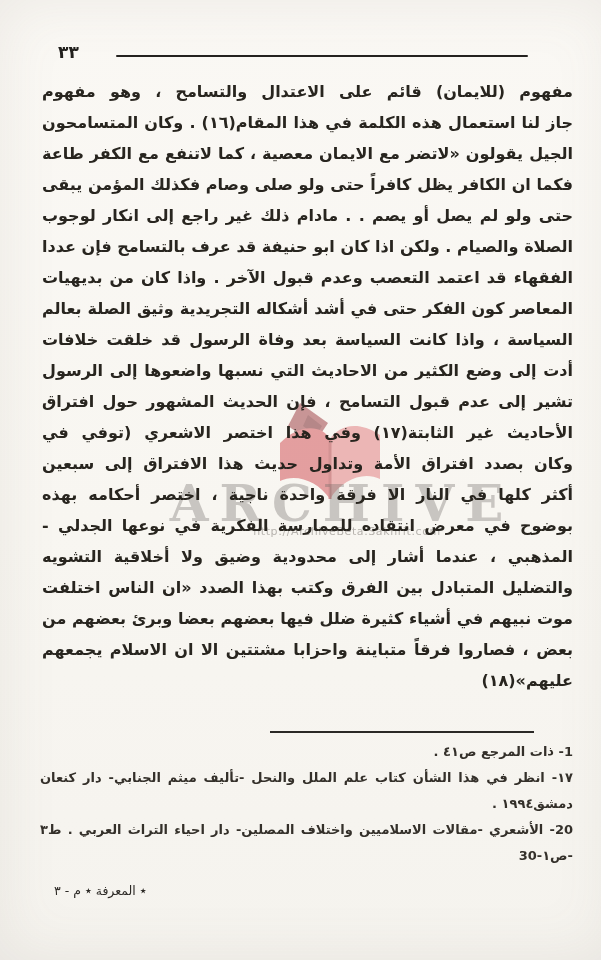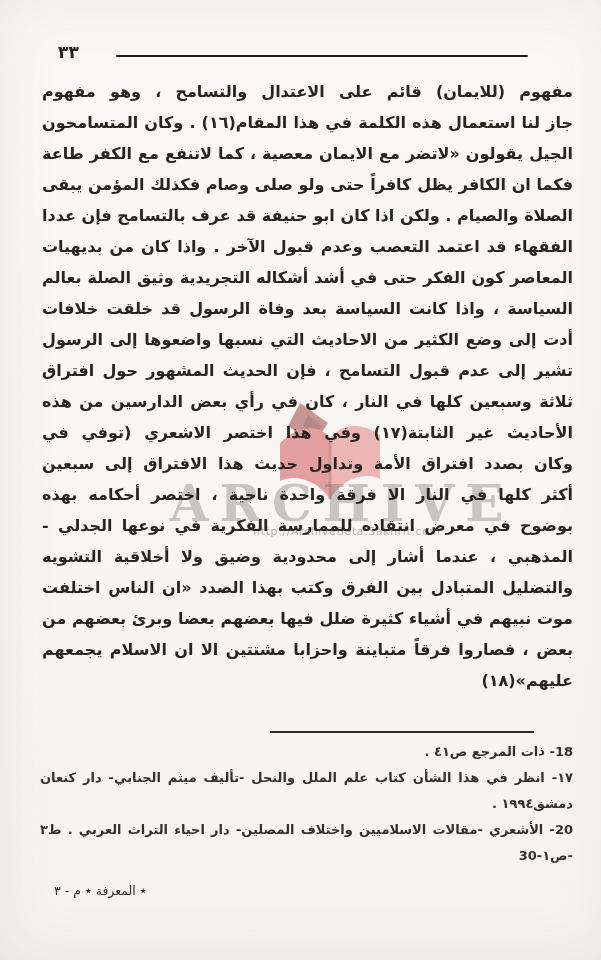--- a/index.html
+++ b/index.html
@@ -95,42 +95,42 @@
     </svg>
     <div class="wm-title">ARCHIVE</div>
     <div class="wm-url">http://ArchiveBeta.Sakhrit.com</div>
   </div>
 
   <div class="bodytext">
     <div class="bl">مفهوم (للايمان) قائم على الاعتدال والتسامح ، وهو مفهوم (ليبرالي) اذا</div>
     <div class="bl">جاز لنا استعمال هذه الكلمة في هذا المقام(١٦) . وكان المتسامحون من هذا</div>
     <div class="bl">الجيل يقولون «لاتضر مع الايمان معصية ، كما لاتنفع مع الكفر طاعة ،</div>
     <div class="bl">فكما ان الكافر يظل كافراً حتى ولو صلى وصام فكذلك المؤمن يبقى مؤمنا</div>
+    <div class="bl">حتى ولو لم يصل أو يصم . . مادام ذلك غير راجع إلى انكار لوجوب</div>
     <div class="bl">الصلاة والصيام . ولكن اذا كان ابو حنيفة قد عرف بالتسامح فإن عددا من</div>
     <div class="bl">الفقهاء قد اعتمد التعصب وعدم قبول الآخر . واذا كان من بديهيات الفكر</div>
     <div class="bl">المعاصر كون الفكر حتى في أشد أشكاله التجريدية وثيق الصلة بعالم</div>
     <div class="bl">السياسة ، واذا كانت السياسة بعد وفاة الرسول قد خلقت خلافات حادة</div>
     <div class="bl">أدت إلى وضع الكثير من الاحاديث التي نسبها واضعوها إلى الرسول وهي</div>
     <div class="bl">تشير إلى عدم قبول التسامح ، فإن الحديث المشهور حول افتراق الأمة إلى</div>
-    <div class="bl">ثلاثة وسبعين كلها في النار ، كان في رأي بعض الدارسين من هذه</div>
     <div class="bl">الأحاديث غير الثابتة(١٧) وفي هذا اختصر الاشعري (توفي في ٣٢٤هـ)</div>
     <div class="bl">وكان بصدد افتراق الأمة وتداول حديث هذا الافتراق إلى سبعين فرقة أو</div>
     <div class="bl">أكثر كلها في النار الا فرقة واحدة ناجية ، اختصر أحكامه بهذه القضية</div>
     <div class="bl">بوضوح في معرض انتقاده للممارسة الفكرية في نوعها الجدلي - الاتهامي</div>
     <div class="bl">المذهبي ، عندما أشار إلى محدودية وضيق ولا أخلاقية التشويه والاتهام</div>
     <div class="bl">والتضليل المتبادل بين الفرق وكتب بهذا الصدد «ان الناس اختلفت بعد</div>
     <div class="bl">موت نبيهم في أشياء كثيرة ضلل فيها بعضهم بعضا وبرئ بعضهم من</div>
     <div class="bl">بعض ، فصاروا فرقاً متباينة واحزابا مشتتين الا ان الاسلام يجمعهم ويشتمل</div>
     <div class="bl end">عليهم»(١٨)</div>
   </div>
 
   <div class="fnrule"></div>
 
   <div class="footnotes">
-    <div class="fn right">18- ذات المرجع ص٤١ .</div>
+    <div class="fn right">1- ذات المرجع ص٤١ .</div>
     <div class="fn just">١٧- انظر في هذا الشأن كتاب علم الملل والنحل -تأليف ميثم الجنابي- دار كنعان للنشر</div>
     <div class="fn right">دمشق١٩٩٤ .</div>
     <div class="fn just">20- الأشعري -مقالات الاسلاميين واختلاف المصلين- دار احياء التراث العربي . ط٣</div>
     <div class="fn right">-ص١-30</div>
   </div>
 
   <div class="pagefooter">٭ المعرفة ٭  م - ٣</div>
 
 </div>
 

